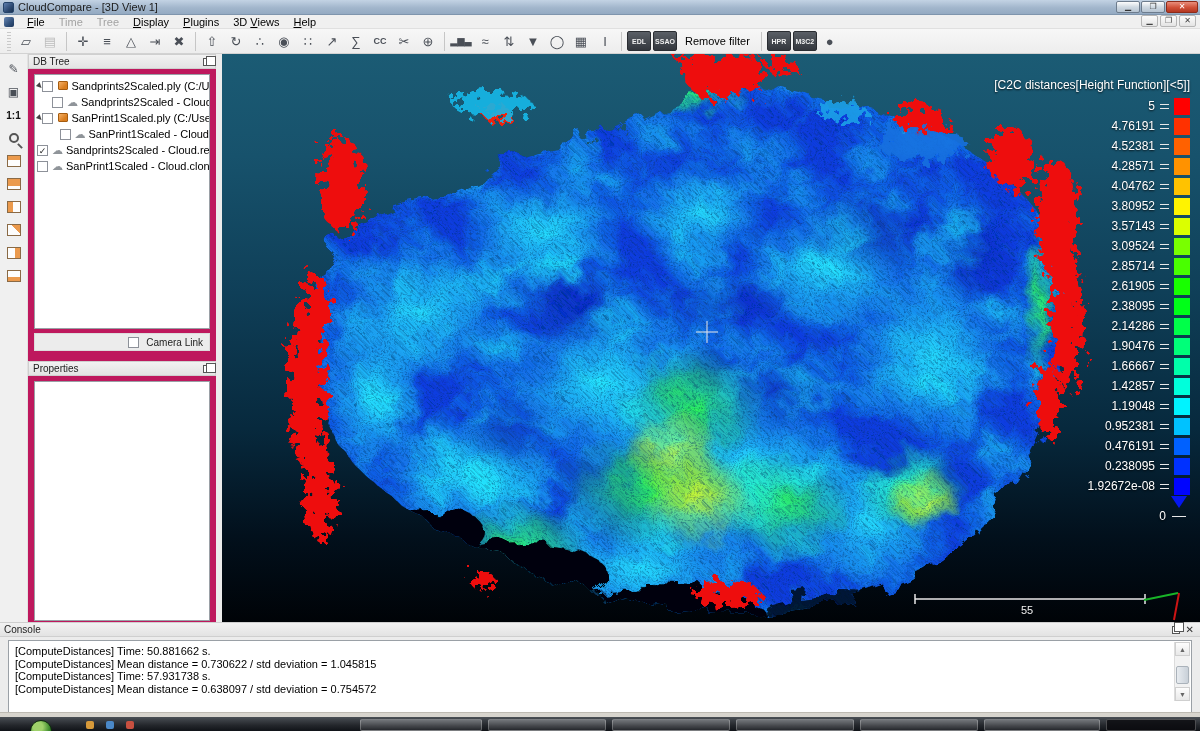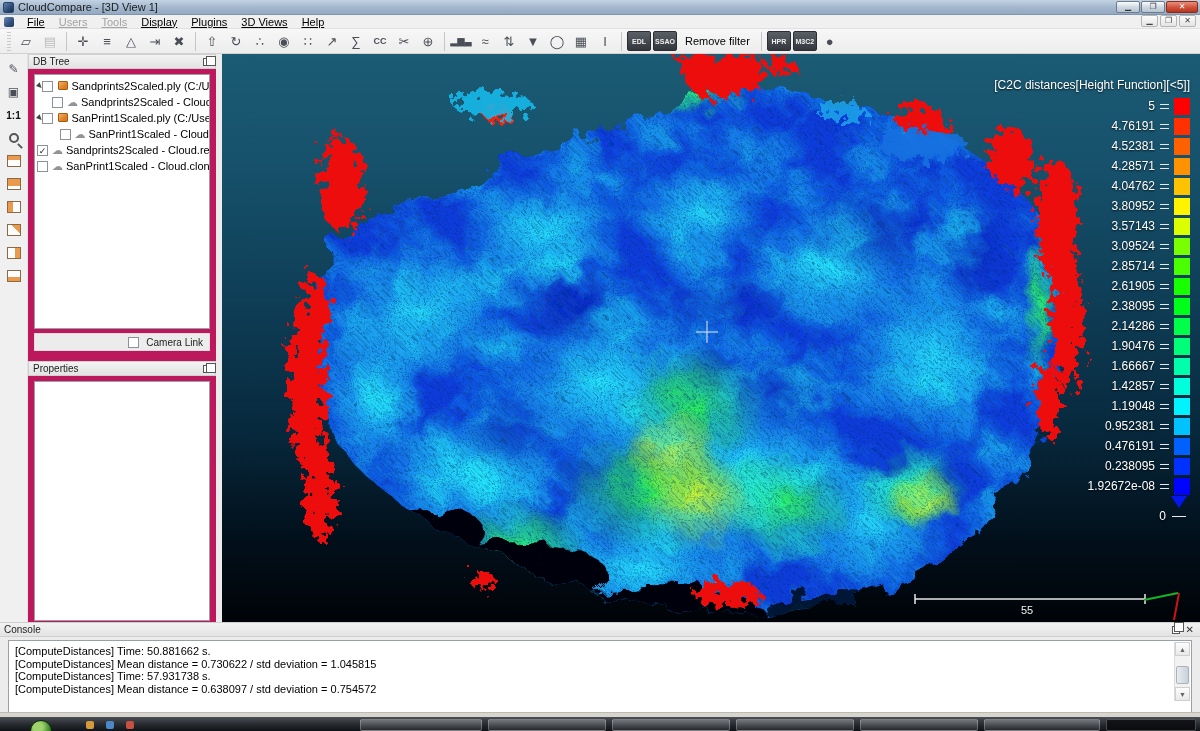--- a/index.html
+++ b/index.html
@@ -15,21 +15,21 @@
   .win-btns { position:absolute; right:2px; top:1px; display:flex; gap:1px; }
   .wbtn { width:24px; height:12px; border:1px solid #6d7c8d; border-radius:2px;
     background:linear-gradient(#fdfdfd,#cfd9e2 50%,#b6c4d2); font-size:8px; line-height:10px;
     text-align:center; color:#333; }
   .wbtn.close { background:linear-gradient(#e98e7c,#d05038 55%,#b23722); color:#fff; border-color:#8d2b1a; width:32px; }
 
   .menubar { position:absolute; left:0; top:15px; width:1200px; height:14px; background:#f0f0f0;
     border-bottom:1px solid #e0e0e0; display:flex; align-items:center; font-size:11px; }
   .menu-appico { width:10px; height:10px; margin:0 6px 0 4px; border-radius:2px;
     background:linear-gradient(135deg,#6a88b4,#31507a 60%,#1b3558); }
-  .menu-item { padding:0 7px; height:14px; line-height:14px; color:#000; cursor:default;text-decoration:underline; }
+  .menu-item { padding:0 7px; height:14px; line-height:14px; color:#000; cursor:default; }
   .menu-item.disabled { color:#a3a3a3; }
   .child-btns { position:absolute; right:4px; top:0; display:flex; gap:2px; }
   .cbtn { width:17px; height:12px; border:1px solid #b5b5b5; border-radius:2px; background:linear-gradient(#fcfcfc,#e4e4e4);
     font-size:8px; line-height:10px; text-align:center; color:#444; }
 
   .toolbar { position:absolute; left:0; top:29px; width:1200px; height:25px; background:linear-gradient(#f7f7f7,#ededed);
     border-bottom:1px solid #d2d2d2; display:flex; align-items:center; padding-left:4px; }
   .tbtn { min-width:22px; height:22px; display:flex; align-items:center; justify-content:center;
     font-size:13px; color:#4a4f57; border-radius:2px; margin:0 1px; }
   .tbtn.sm { font-size:9px; font-weight:bold; letter-spacing:0; }
@@ -129,22 +129,22 @@
       <span class="wbtn">▁</span>
       <span class="wbtn">❐</span>
       <span class="wbtn close">✕</span>
     </span>
   </div>
 
   <div class="menubar">
     <span class="menu-appico"></span>
     <span id="menu-items" style="display:flex">
         <span class="menu-item"><u>F</u>ile</span>
-        <span class="menu-item disabled">Users</span>
-        <span class="menu-item disabled">Tools</span>
+        <span class="menu-item disabled">Time</span>
+        <span class="menu-item disabled">Tree</span>
         <span class="menu-item"><u>D</u>isplay</span>
         <span class="menu-item"><u>P</u>lugins</span>
         <span class="menu-item">3D <u>V</u>iews</span>
         <span class="menu-item"><u>H</u>elp</span>
       </span>
     <span class="child-btns">
       <span class="cbtn">▁</span>
       <span class="cbtn">❐</span>
       <span class="cbtn">✕</span>
     </span>

